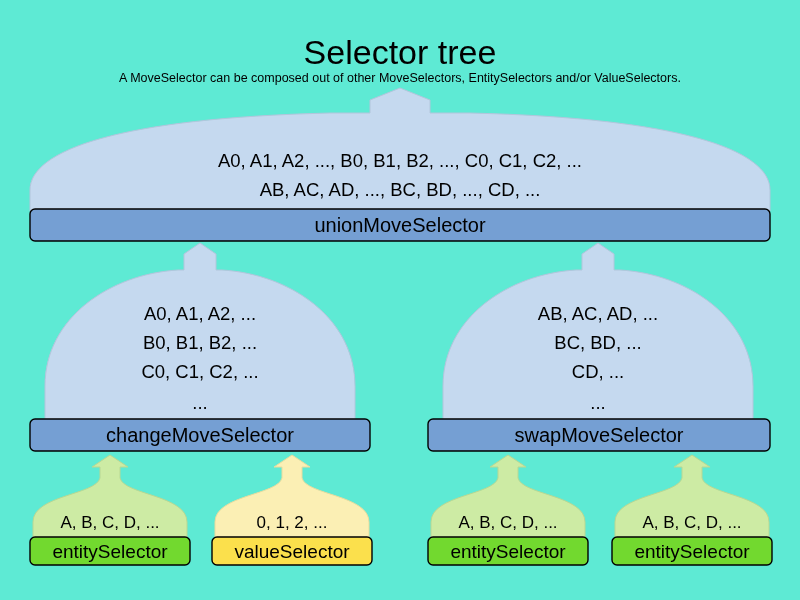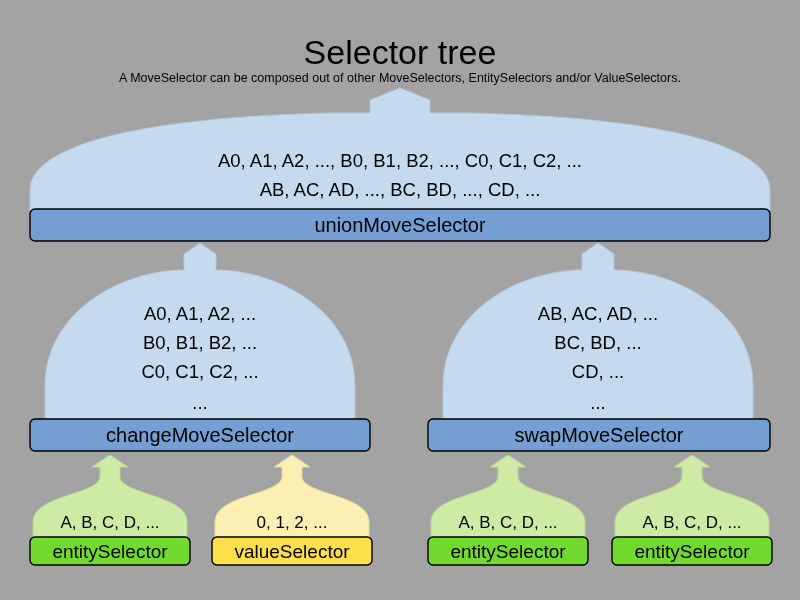--- a/index.html
+++ b/index.html
@@ -4,21 +4,21 @@
 <style>
   html, body {
     margin: 0;
     padding: 0;
     background: #ffffff;
   }
   #page {
     position: relative;
     width: 800px;
     height: 600px;
-    background: #a3a3a3;
+    background: #5eead4;
     font-family: "Liberation Sans", sans-serif;
     overflow: hidden;
   }
   #diagram-svg {
     position: absolute;
     left: 0;
     top: 0;
     width: 800px;
     height: 600px;
   }

